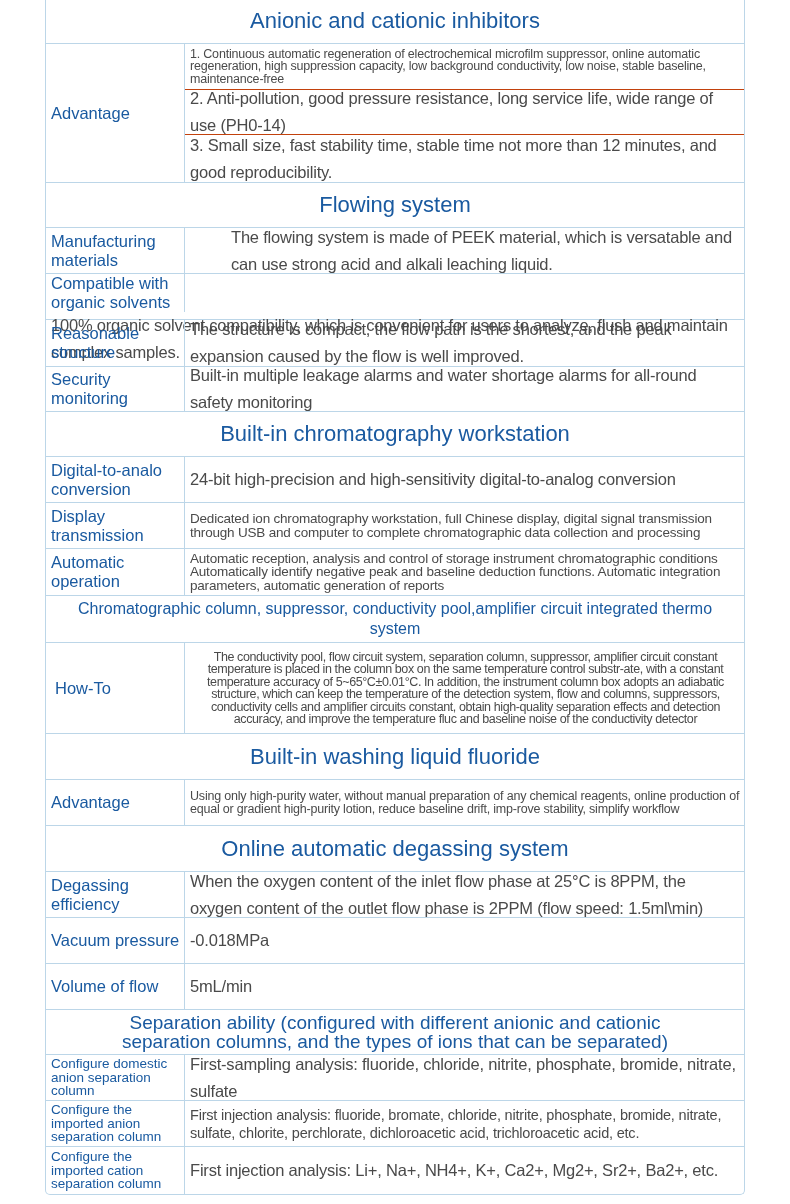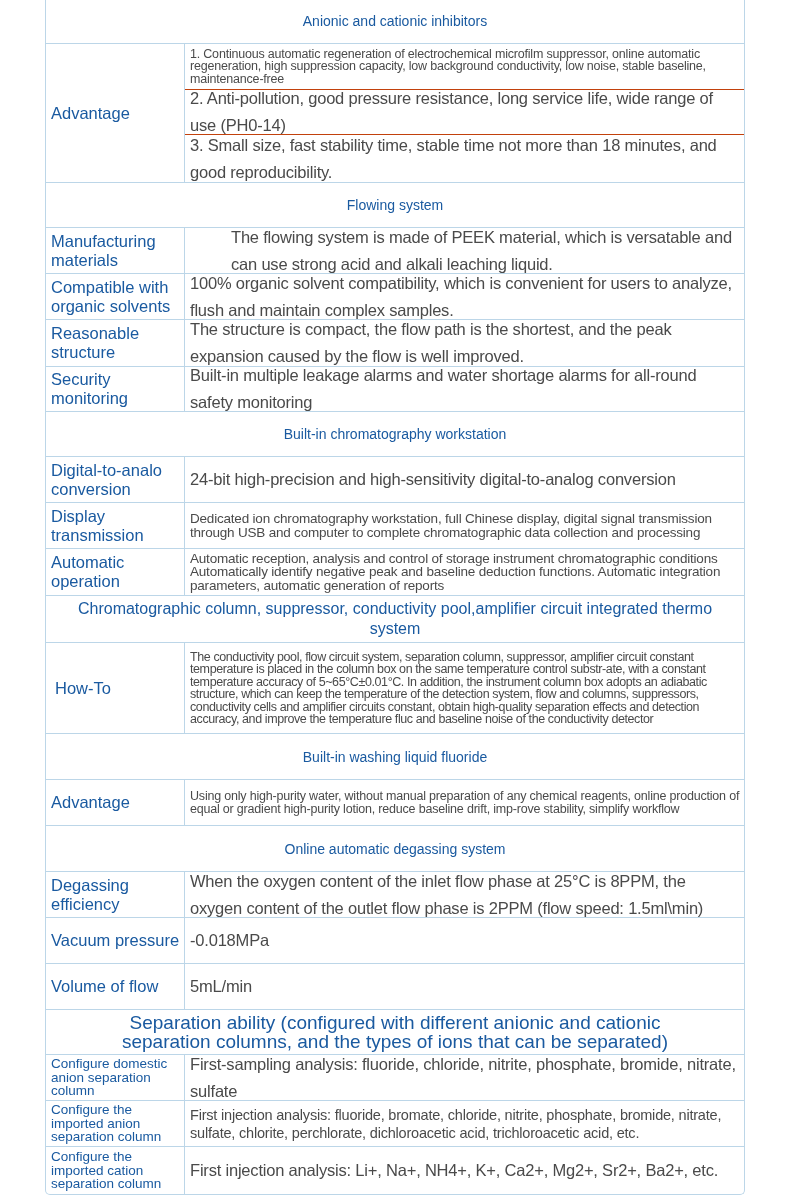--- a/index.html
+++ b/index.html
@@ -1,19 +1,19 @@
 <!DOCTYPE html>
 <html><head>
 <meta charset="utf-8">
 <style>
   html,body{margin:0;padding:0;background:#ffffff;}
   body{width:790px;height:1204px;position:relative;overflow:hidden;font-family:"Liberation Sans",sans-serif;}
   .tbl{position:absolute;left:45px;top:-1px;width:700px;border-left:1px solid #bcd6e8;border-right:1px solid #bcd6e8;border-bottom:1px solid #bcd6e8;border-radius:0 0 5px 5px;box-sizing:border-box;}
   .sec-title{display:flex;align-items:center;justify-content:center;text-align:center;color:#1a5aa0;border-bottom:1px solid #bcd6e8;box-sizing:border-box;line-height:1.0;}
-  .sec-title.big{font-size:14px;}
+  .sec-title.big{font-size:22px;}
   .sec-title.mid{font-size:16px;line-height:20px;}
   .row{display:flex;border-bottom:1px solid #bcd6e8;box-sizing:border-box;}
   .row:last-child{border-bottom:none;}
   .lbl{width:139px;flex:none;border-right:1px solid #bcd6e8;box-sizing:border-box;color:#1a5aa0;font-size:16.5px;line-height:19px;padding-left:5px;display:flex;align-items:center;}
   .lbl.sm{font-size:13.5px;line-height:13.5px;}
   .group{display:flex;border-bottom:1px solid #bcd6e8;box-sizing:border-box;}
   .group .lbl{}
   .cells{flex:1;display:flex;flex-direction:column;}
   .val{flex:1;color:#4a4a4a;padding-left:5px;padding-right:3px;display:flex;align-items:center;box-sizing:border-box;letter-spacing:-0.2px;}
   .cells .val{border-bottom:1px solid #c2410c;}
@@ -34,35 +34,35 @@
   <div class="group" style="height:139px;">
     <div class="lbl">Advantage</div>
     <div class="cells">
       <div class="val v-tiny" style="height:47px;">
           <span>1. Continuous automatic regeneration of electrochemical microfilm suppressor, online automatic regeneration, high suppression capacity, low background conductivity, low noise, stable baseline, maintenance-free</span>
         </div>
       <div class="val v-big" style="height:45px;">
           <span>2. Anti-pollution, good pressure resistance, long service life, wide range of use (PH0-14)</span>
         </div>
       <div class="val v-big" style="height:47px;">
-          <span>3. Small size, fast stability time, stable time not more than 18 minutes, and good reproducibility.</span>
+          <span>3. Small size, fast stability time, stable time not more than 12 minutes, and good reproducibility.</span>
         </div>
     </div>
   </div>
 
   <div class="sec-title big" style="height:45px;">
       <span>Flowing system</span>
     </div>
   <div class="row" style="height:46px;gap:41px;">
     <div class="lbl">Manufacturing materials</div>
     <div class="val v-big">
         <span>The flowing system is made of PEEK material, which is versatable and can use strong acid and alkali leaching liquid.</span>
       </div>
   </div>
-  <div class="row" style="height:46px;">
+  <div class="row" style="height:46px;flex-direction:column;">
     <div class="lbl">Compatible with organic solvents</div>
     <div class="val v-big">
         <span>100% organic solvent compatibility, which is convenient for users to analyze, flush and maintain complex samples.</span>
       </div>
   </div>
   <div class="row" style="height:47px;">
     <div class="lbl">Reasonable structure</div>
     <div class="val v-big">
         <span>The structure is compact, the flow path is the shortest, and the peak expansion caused by the flow is well improved.</span>
       </div>
@@ -94,21 +94,21 @@
     <div class="val v-small">
         <span>Automatic reception, analysis and control of storage instrument chromatographic conditions Automatically identify negative peak and baseline deduction functions. Automatic integration parameters, automatic generation of reports</span>
       </div>
   </div>
 
   <div class="sec-title mid" style="height:47px;padding:0 8px;">
       <span>Chromatographic column, suppressor, conductivity pool,amplifier circuit integrated thermo system</span>
     </div>
   <div class="row" style="height:91px;">
     <div class="lbl" style="padding-left:9px;">How-To</div>
-    <div class="val v-tiny" style="letter-spacing:-0.4px;">
+    <div class="val v-tiny" style="letter-spacing:-0.4px;text-align:center;">
         <span>The conductivity pool, flow circuit system, separation column, suppressor, amplifier circuit constant temperature is placed in the column box on the same temperature control substr-ate, with a constant temperature accuracy of 5~65°C±0.01°C. In addition, the instrument column box adopts an adiabatic structure, which can keep the temperature of the detection system, flow and columns, suppressors, conductivity cells and amplifier circuits constant, obtain high-quality separation effects and detection accuracy, and improve the temperature fluc and baseline noise of the conductivity detector</span>
       </div>
   </div>
 
   <div class="sec-title big" style="height:46px;">
       <span>Built-in washing liquid fluoride</span>
     </div>
   <div class="row" style="height:46px;">
     <div class="lbl">Advantage</div>
     <div class="val v-tiny">

